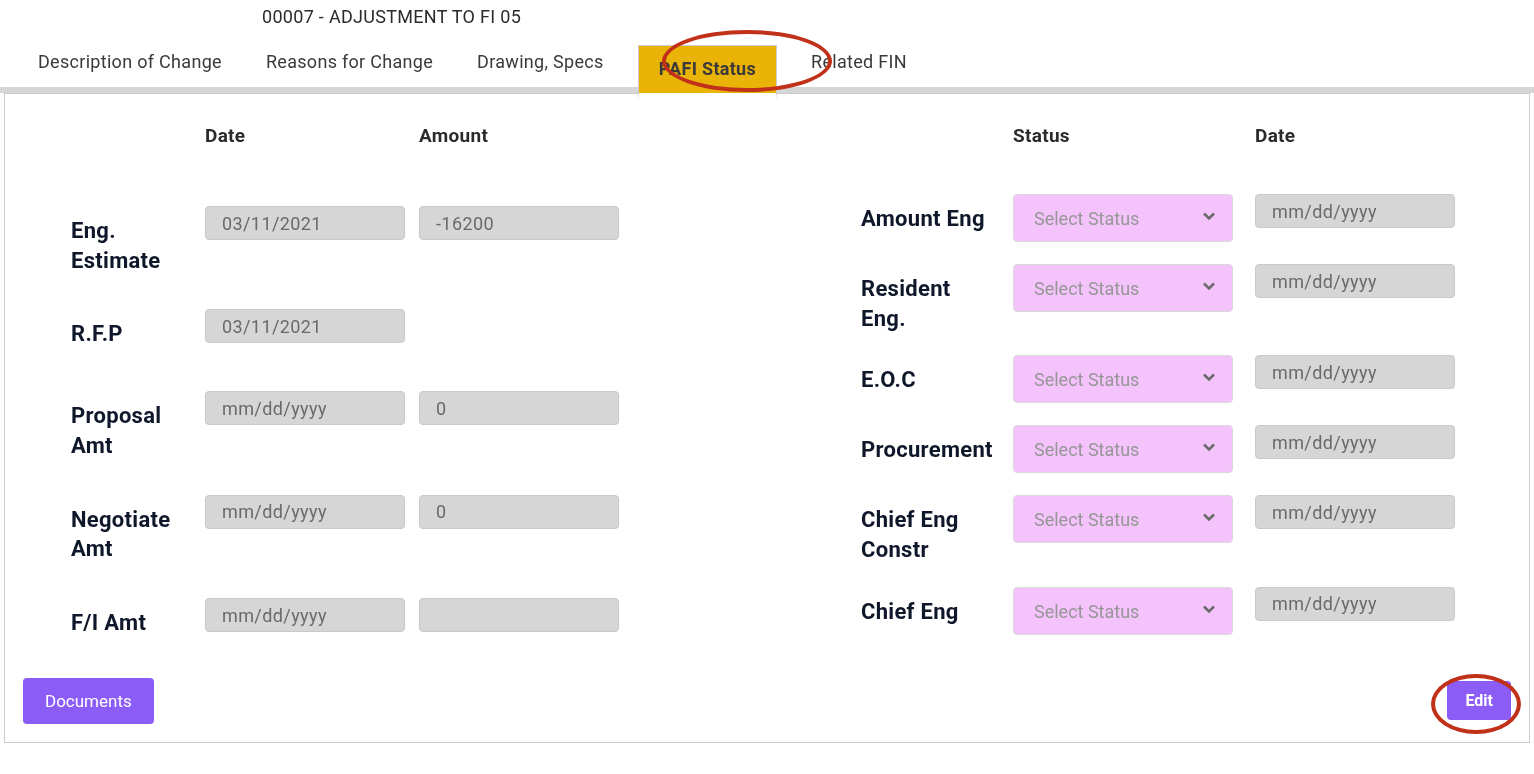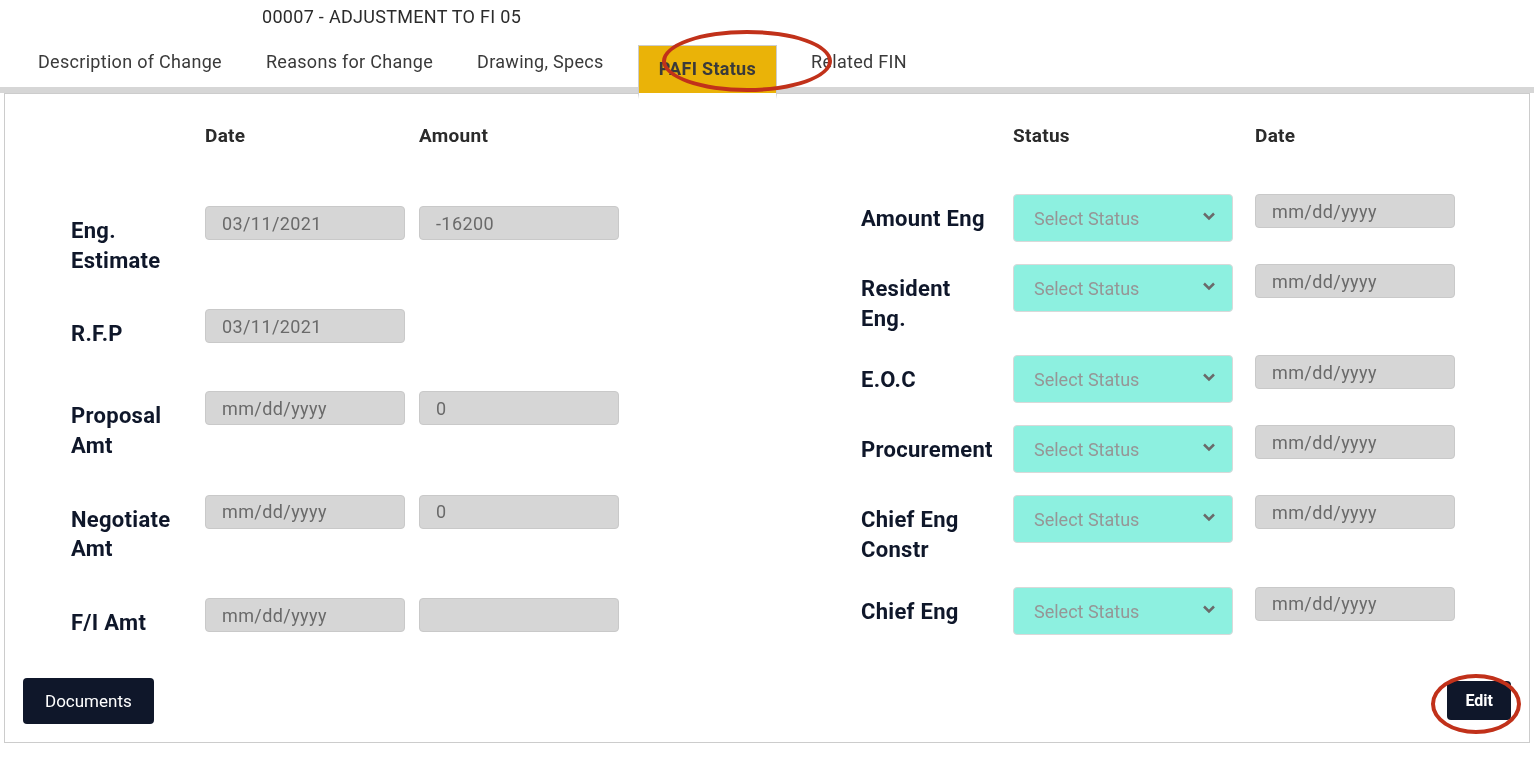--- a/index.html
+++ b/index.html
@@ -115,21 +115,21 @@
       color: #6a6a6a;
     }
     .empty-cell {
       min-height: 48px;
     }
     .select-wrap {
       position: relative;
       width: 100%;
     }
     .select-disabled {
-      background: #5eead4;
+      background: #f0abfc;
       border: 1px solid #c9c9c9;
       border-radius: 4px;
       padding: 13px 40px 13px 20px;
       font-size: 18px;
       color: #6a6a6a;
       width: 100%;
       height: 48px;
       appearance: none;
       -webkit-appearance: none;
       font-family: inherit;
@@ -142,21 +142,21 @@
       pointer-events: none;
       color: #6a6a6a;
     }
     .footer {
       display: flex;
       justify-content: space-between;
       align-items: center;
       margin-top: 40px;
     }
     .btn-blue {
-      background: #0f172a;
+      background: #8b5cf6;
       color: #fff;
       border: none;
       border-radius: 4px;
       padding: 13px 22px;
       font-size: 17px;
       cursor: pointer;
       font-family: inherit;
     }
     .btn-blue.small {
       padding: 10px 18px;

